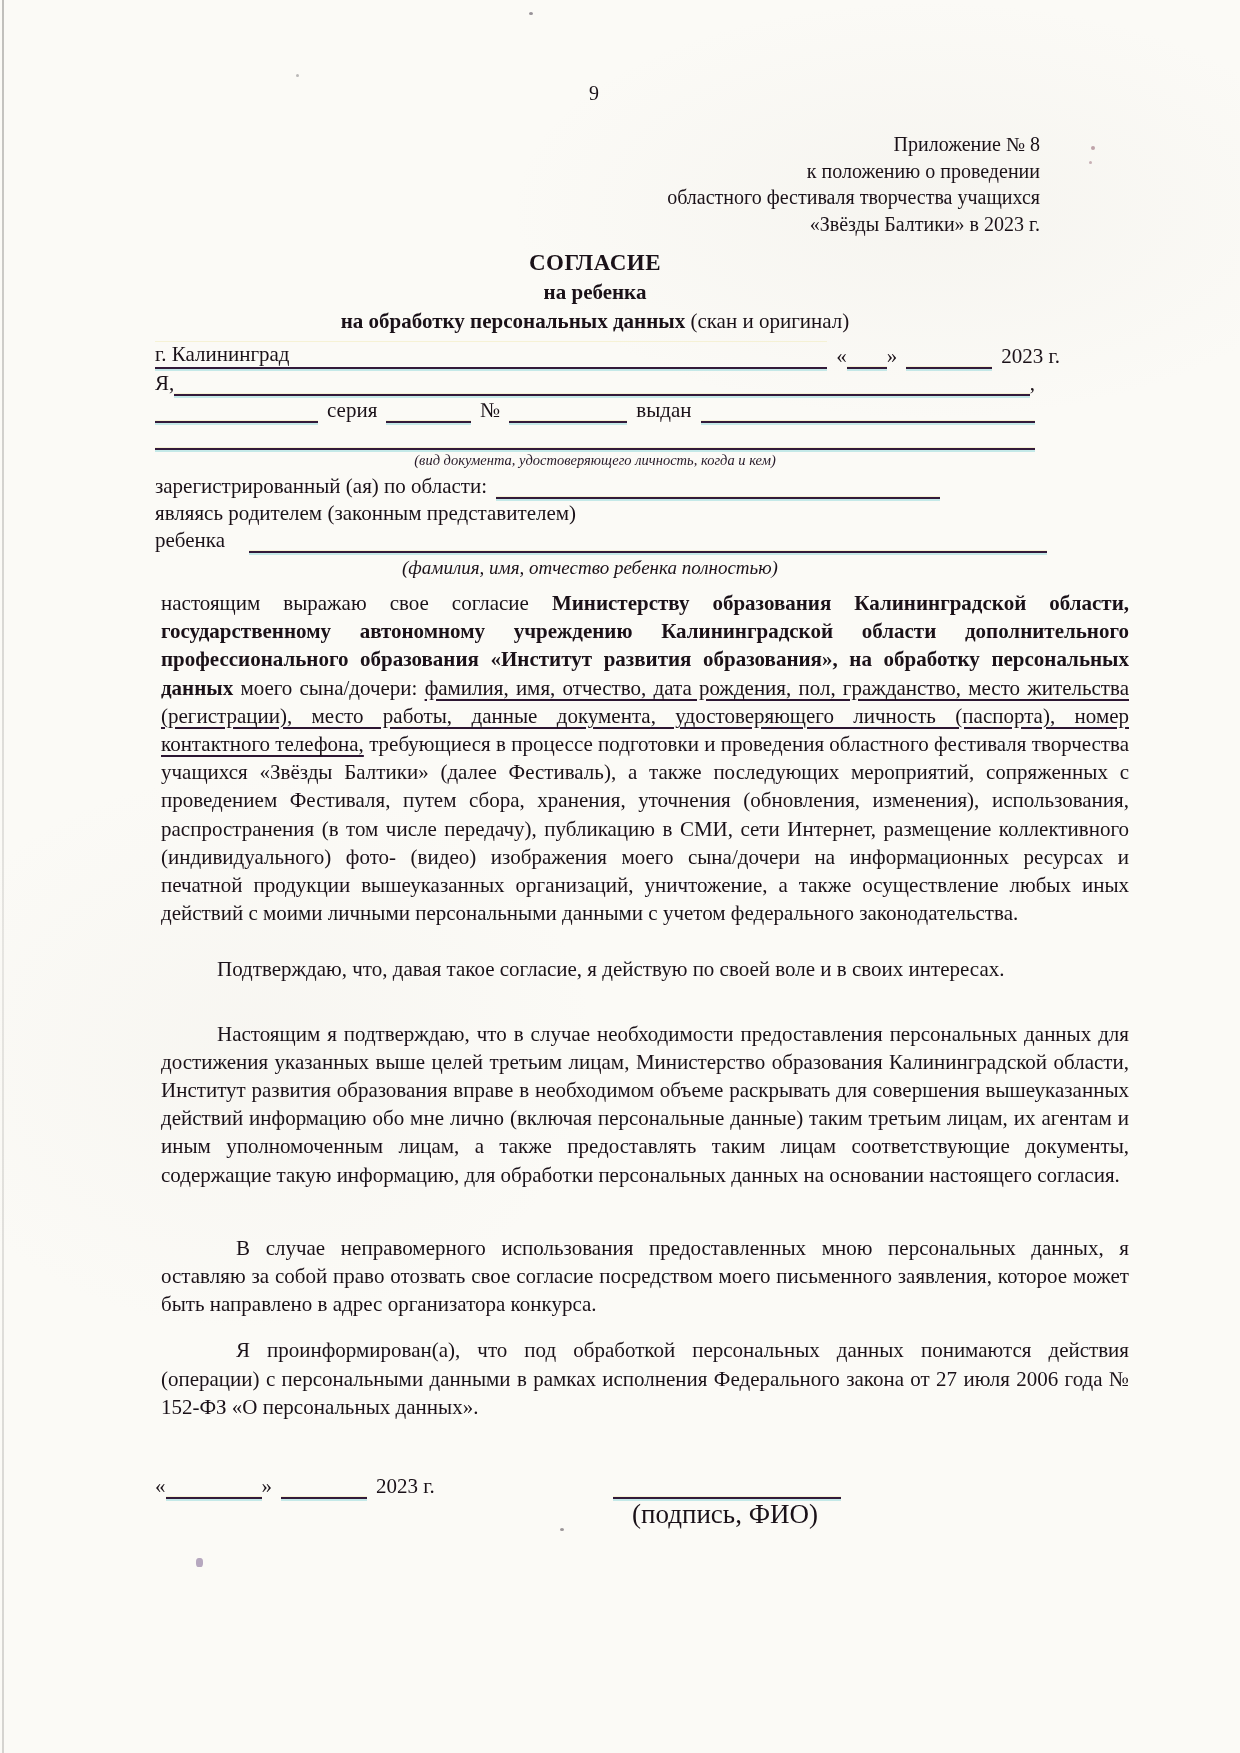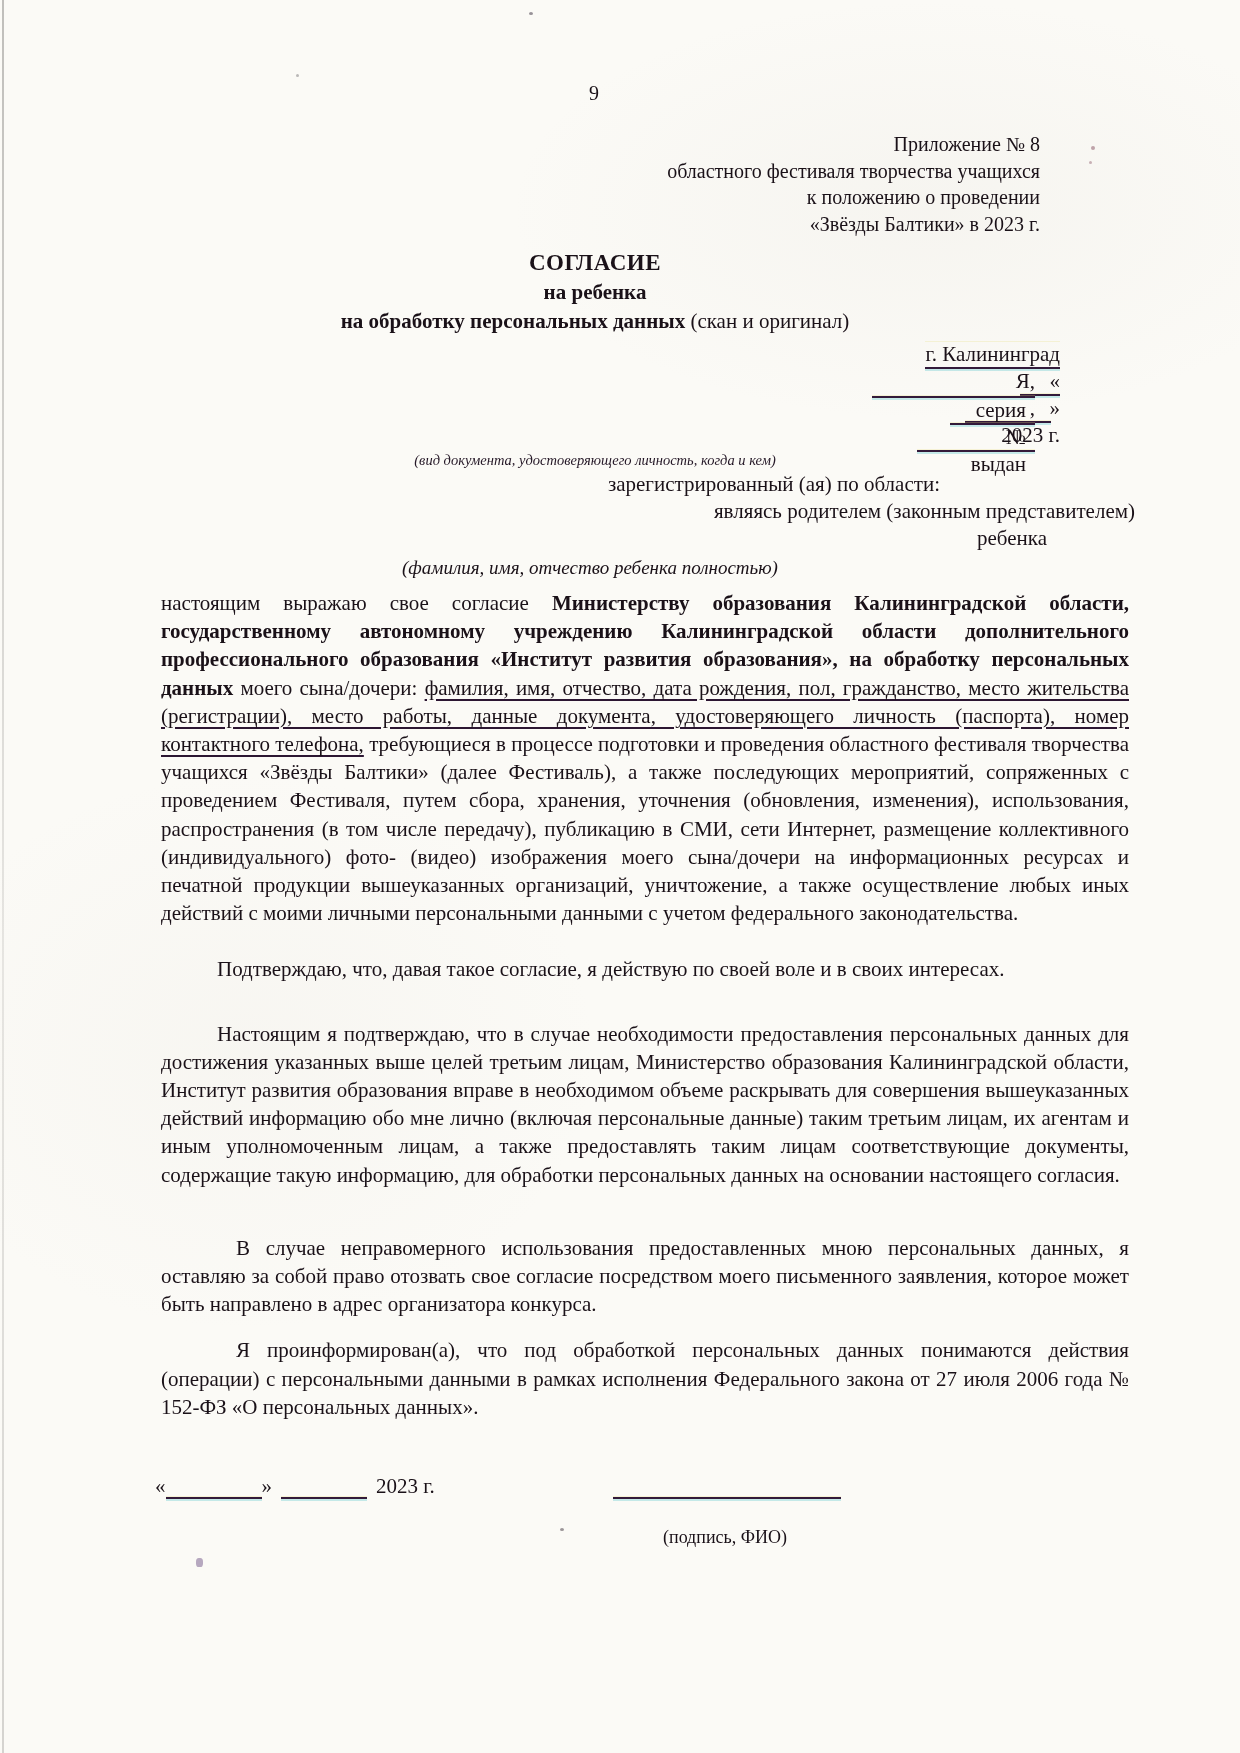--- a/index.html
+++ b/index.html
@@ -28,21 +28,21 @@
   .header-block{margin-top:26px;margin-right:200px;text-align:right;font-size:20px;line-height:26.5px;}
 
   .title-block{margin-top:13px;text-align:center;position:relative;left:-25px;line-height:26px;}
   .title-block .t1{font-size:23px;font-weight:bold;letter-spacing:0.5px;}
   .title-block .t2{font-size:21px;font-weight:bold;margin-top:3px;}
   .title-block .t3{font-size:21px;margin-top:3px;}
   .b{font-weight:bold;}
 
   .content{margin:8px 105px 0 155px;font-size:21px;}
 
-  .frow{display:flex;align-items:flex-end;height:27px;white-space:nowrap;flex-direction:column;}
+  .frow{display:flex;align-items:flex-end;height:27px;white-space:nowrap;}
   .blank{
     border-bottom:2px solid #331a3a;
     box-shadow:0 2px 0 rgba(95,200,205,0.35), 0 -1px 0 rgba(232,222,130,0.28);
     display:flex;align-items:flex-end;
   }
   .fill{flex:1 1 auto;}
   .w40{width:40px;} .w86{width:86px;} .w96{width:96px;}
   .w118{width:118px;} .w163{width:163px;} .w85{width:85px;}
   .mr75{margin-right:75px;} .mr100{margin-right:100px;} .mr195{margin-right:195px;} .mr88{margin-right:88px;gap:24px;}
   .gap{margin-left:9px;margin-right:9px;}
@@ -55,40 +55,40 @@
   .p1{margin-top:7px;}
   .p2{margin-top:28px;text-indent:56px;}
   .p3{margin-top:36px;text-indent:56px;}
   .p4{margin-top:45px;text-indent:75px;}
   .p5{margin-top:18px;text-indent:75px;}
   .u{text-decoration:underline;text-decoration-thickness:2px;text-underline-offset:4px;text-decoration-color:#2c1632;}
 
   .footer-row{margin-top:50px;display:flex;align-items:flex-end;height:28px;white-space:nowrap;}
   .spacer{width:178px;}
   .sig-blank{width:228px;}
-  .caption-sign{margin-top:28px;margin-left:455px;width:230px;text-align:center;font-size:18px;}
+  .caption-sign{margin-left:455px;width:230px;text-align:center;font-size:27px;}
 </style>
 </head>
 <body>
 
 <div class="page">
   <div class="edge-line"></div>
   <div class="speck s1"></div>
   <div class="speck s2"></div>
   <div class="speck s3"></div>
   <div class="speck s4"></div>
   <div class="speck s5"></div>
   <div class="speck s6"></div>
 
   <div class="pagenum">9</div>
 
   <div class="header-block">
     <div>Приложение № 8</div>
+    <div>к положению о проведении</div>
     <div>областного фестиваля творчества учащихся</div>
-    <div>к положению о проведении</div>
     <div>«Звёзды Балтики» в 2023 г.</div>
   </div>
 
   <div class="title-block">
     <div class="t1">СОГЛАСИЕ</div>
     <div class="t2">на ребенка</div>
     <div class="t3"><span class="b">на обработку персональных данных</span><span> (скан и оригинал)</span></div>
   </div>
 
   <div class="content">

